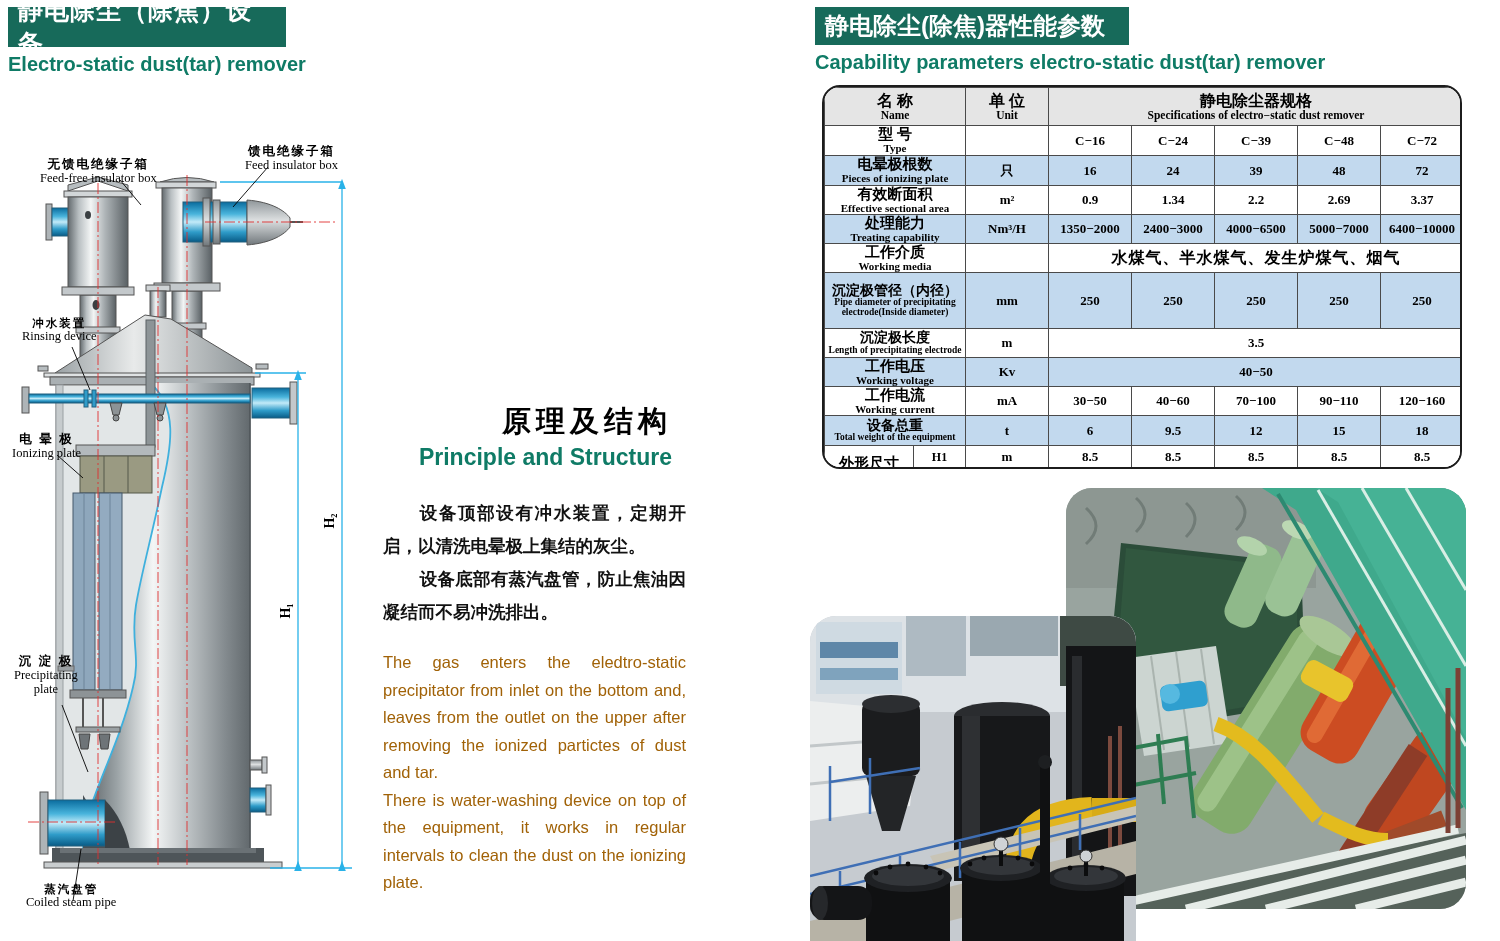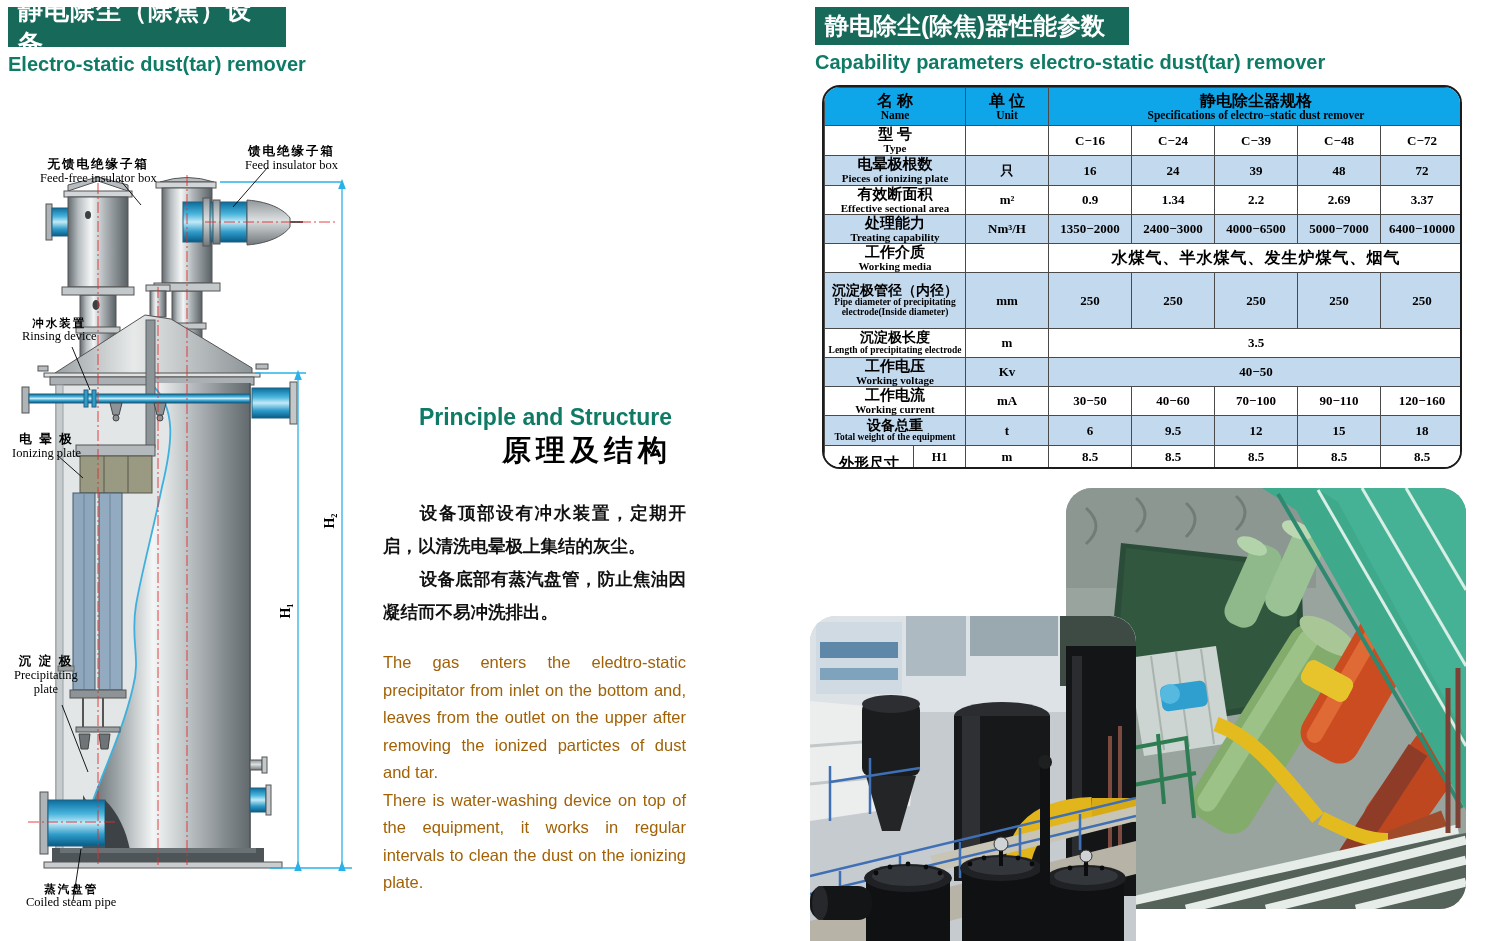--- a/index.html
+++ b/index.html
@@ -18,21 +18,21 @@
   
   #spec-table-wrap{position:absolute;left:822px;top:85px;width:640px;height:384px;
                    border:2.5px solid #1c1c1c;border-radius:18px;overflow:hidden;background:#fff;
                    box-sizing:border-box;}
   #spec-table{width:100%;height:100%;border-collapse:collapse;table-layout:fixed;
               font-family:"Liberation Serif",serif;}
   #spec-table td,#spec-table th{border:1px solid #4a4a4a;padding:0;text-align:center;vertical-align:middle;
               overflow:hidden;}
   .row-blue{background:#c2d9ee;}
   .row-white{background:#ffffff;}
-  .hdr{background:#0ea5e9;}
+  .hdr{background:#e5e5e5;}
   .cn{font-size:15px;font-weight:bold;color:#000;line-height:1.1;}
   .en{font-size:11px;font-weight:bold;color:#000;line-height:1.05;}
   .small-en .en{font-size:9.5px;}
   .small-en .cn{font-size:14px;}
   .unit-cell{font-size:13px;font-weight:bold;}
   .val-cell{font-size:13px;font-weight:bold;}
   .span-media{font-size:16px;font-weight:bold;letter-spacing:1px;}
   .sub-cell{font-size:12px;font-weight:bold;}
   .hdr .cn{font-size:16px;}
   .hdr .en{font-size:11.5px;}
@@ -235,22 +235,22 @@
             <td class="val-cell">11</td>
             <td class="val-cell">11</td>
             <td class="val-cell">11</td>
             <td class="val-cell">11</td>
           </tr>
         </tbody>
     </table>
   </div>
 
   <div id="principle">
+    <div id="principle-title-cn">原理及结构</div>
     <div id="principle-title-en">Principle and Structure</div>
-    <div id="principle-title-cn">原理及结构</div>
     <div id="cn-paras">
       <p>设备顶部设有冲水装置，定期开启，以清洗电晕极上集结的灰尘。</p>
       <p>设备底部有蒸汽盘管，防止焦油因凝结而不易冲洗排出。</p>
     </div>
     <div id="en-paras">
       <p>The gas enters the eledtro-static precipitator from inlet on the bottom and, leaves from the outlet on the upper after removing the ionized partictes of dust and tar.</p>
       <p>There is water-washing device on top of the equipment, it works in regular intervals to clean the dust on the ionizing plate.</p>
 
     </div>
   </div>

